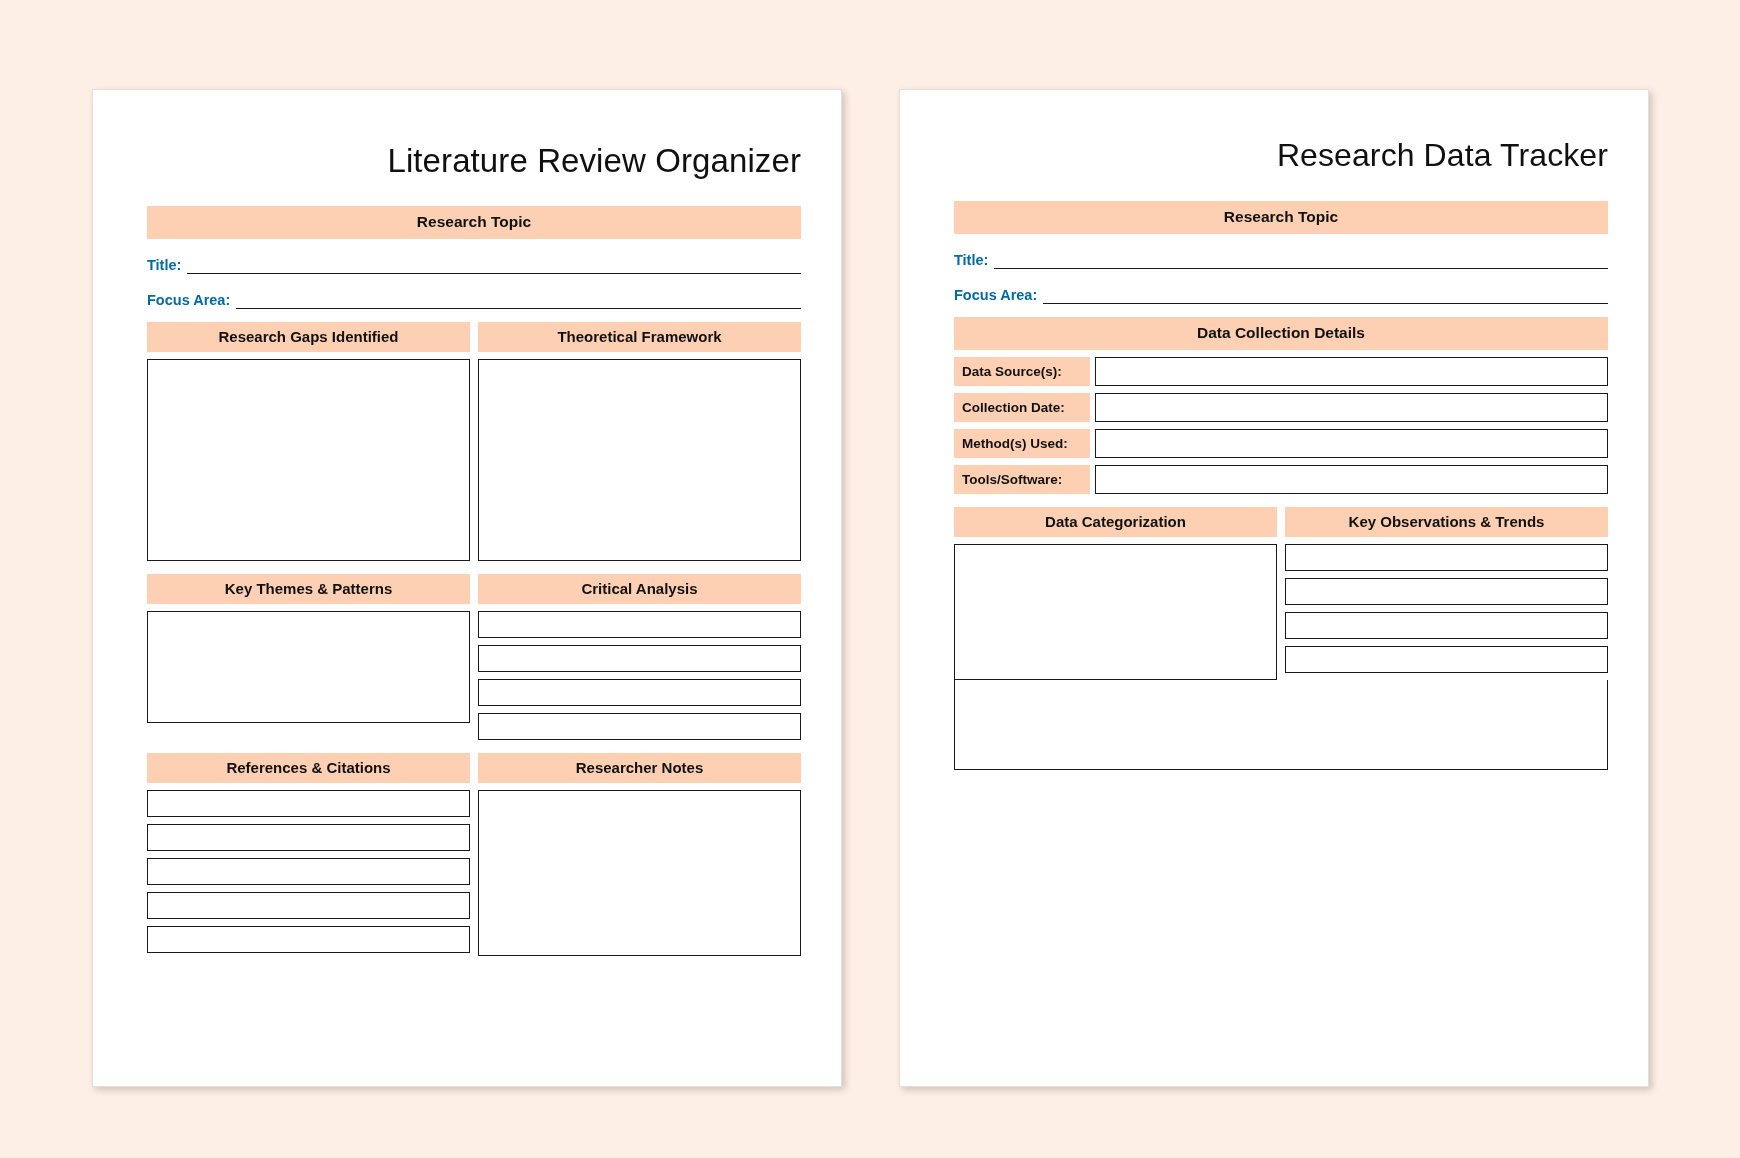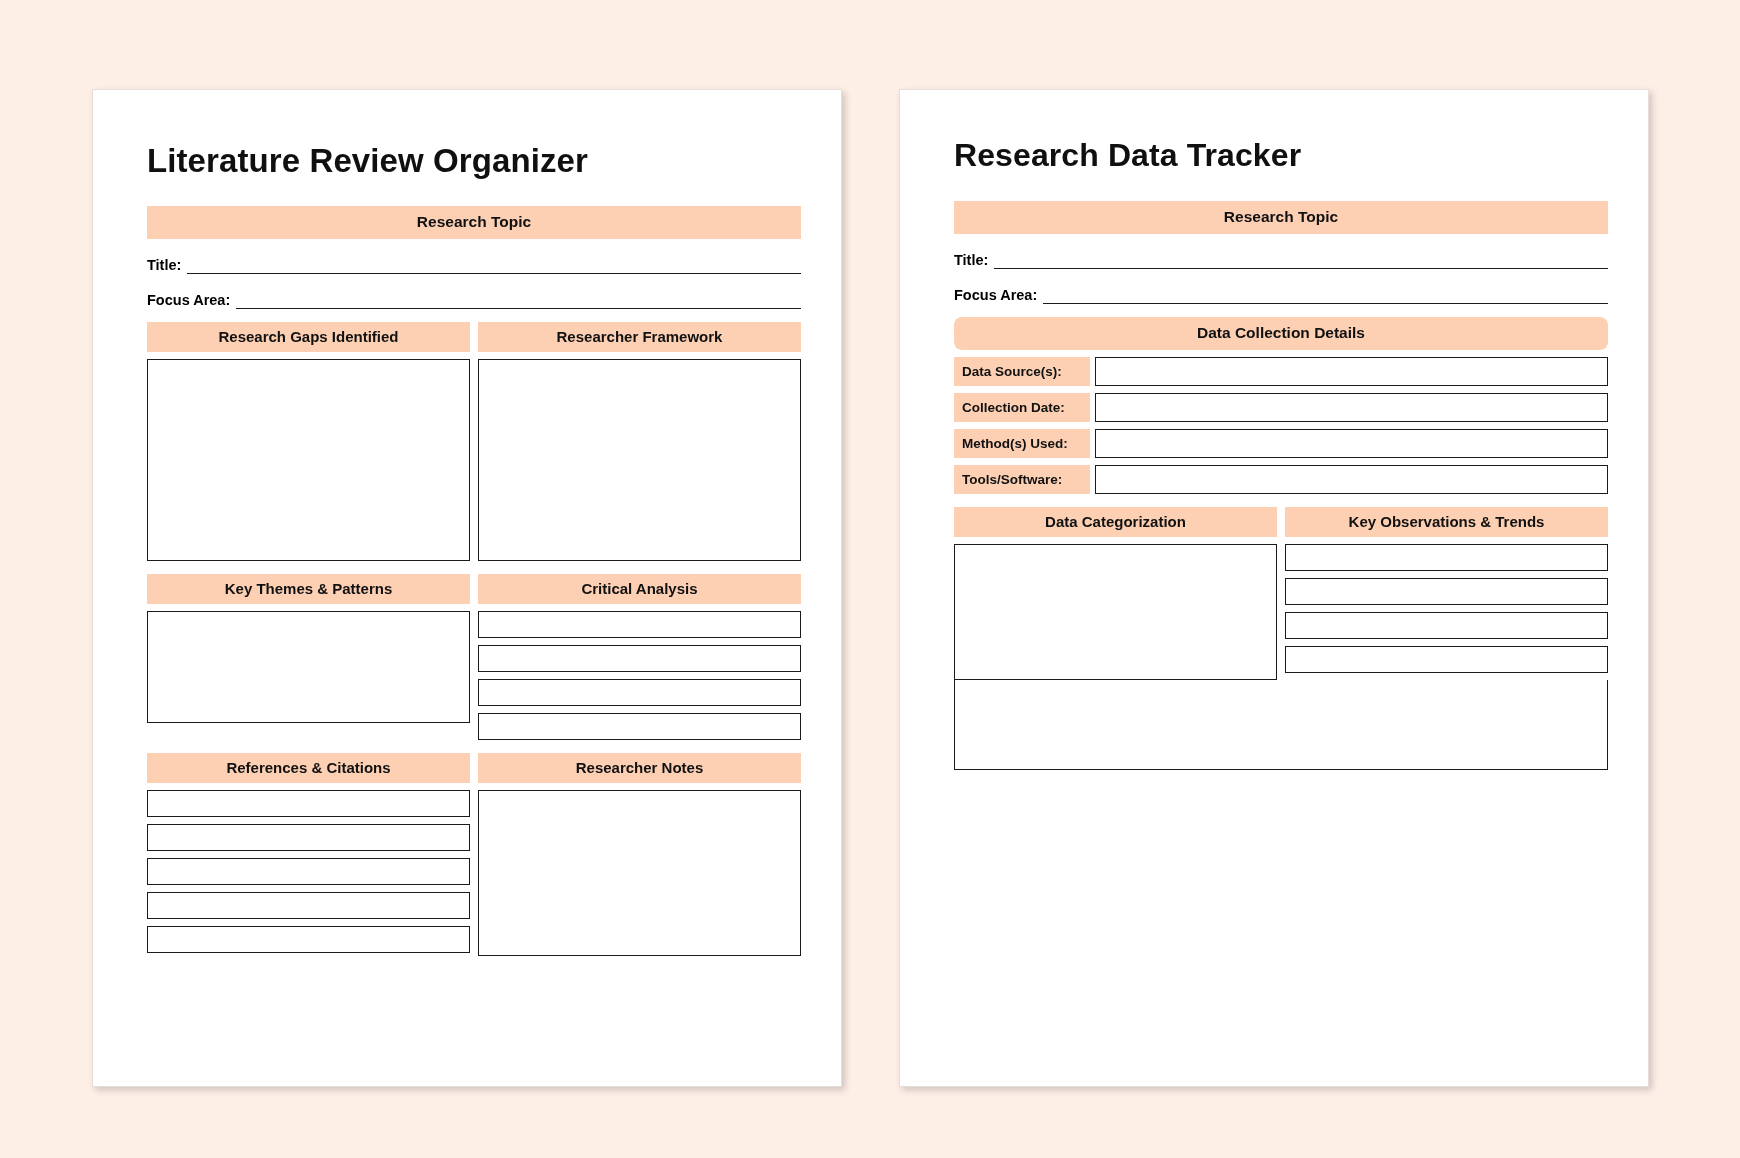--- a/index.html
+++ b/index.html
@@ -45,23 +45,23 @@
     bottom: 0;
   }
   .inner-right {
     position: absolute;
     left: 54px;
     right: 40px;
     top: 0;
     bottom: 0;
   }
   .doc-title {
-    text-align: left;
+    text-align: right;
     font-size: 33px;
-    font-weight: bold;
+    font-weight: normal;
     color: #101010;
     letter-spacing: 0.1px;
     margin-top: 52px;
     white-space: nowrap;
   }
   .doc-title.right {
     margin-top: 47px;
     font-size: 32px;
   }
   .band {
@@ -80,21 +80,21 @@
     margin-top: 27px;
   }
   .field-line {
     display: flex;
     align-items: flex-end;
     margin-top: 18px;
   }
   .field-label {
     font-size: 14.5px;
     font-weight: bold;
-    color: #000000;
+    color: #0369a1;
     white-space: nowrap;
     padding-bottom: 1px;
   }
   .field-rule {
     flex: 1;
     border-bottom: 1.4px solid #1a1a1a;
     margin-left: 6px;
     height: 16px;
   }
   .two-col {
@@ -190,21 +190,21 @@
         <span class="field-label">Focus Area:</span>
         <span class="field-rule"></span>
       </div>
 
       <div class="two-col row-gap">
         <div class="col">
           <div class="sub-band">Research Gaps Identified</div>
           <div class="box big-box-1"></div>
         </div>
         <div class="col">
-          <div class="sub-band">Researcher Framework</div>
+          <div class="sub-band">Theoretical Framework</div>
           <div class="box big-box-1"></div>
         </div>
       </div>
 
       <div class="two-col row-gap">
         <div class="col">
           <div class="sub-band">Key Themes &amp; Patterns</div>
           <div class="box mid-box"></div>
         </div>
         <div class="col">
@@ -248,21 +248,21 @@
       <div class="field-line">
         <span class="field-label">Title:</span>
         <span class="field-rule"></span>
       </div>
 
       <div class="field-line">
         <span class="field-label">Focus Area:</span>
         <span class="field-rule"></span>
       </div>
 
-      <div class="band" style="margin-top:13px;border-radius:8px;">Data Collection Details</div>
+      <div class="band" style="margin-top:13px;">Data Collection Details</div>
 
       <div class="dc-row">
         <div class="dc-label">Data Source(s):</div>
         <div class="dc-input"></div>
       </div>
       <div class="dc-row">
         <div class="dc-label">Collection Date:</div>
         <div class="dc-input"></div>
       </div>
       <div class="dc-row">

